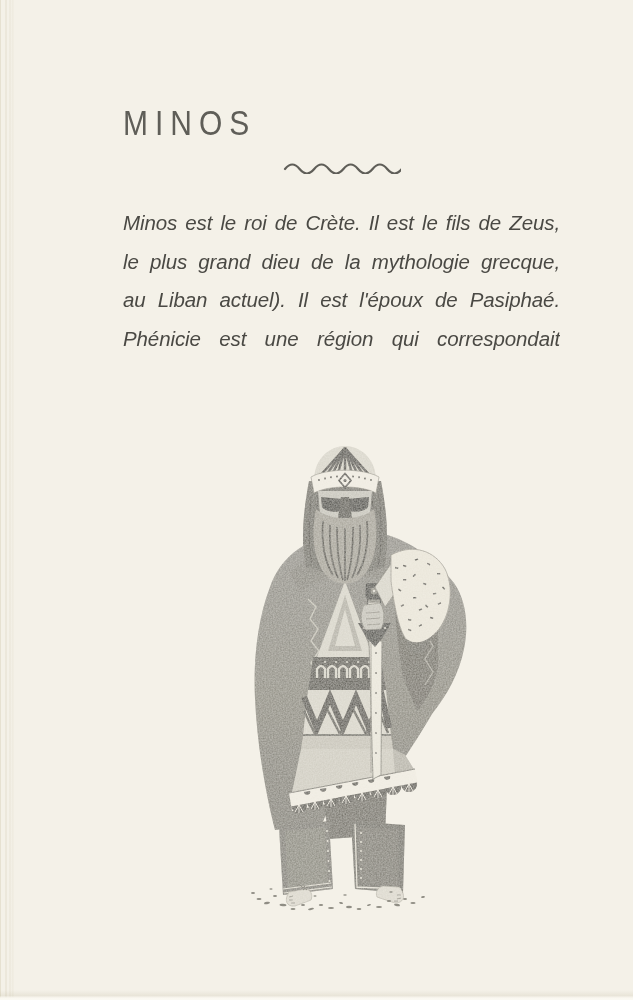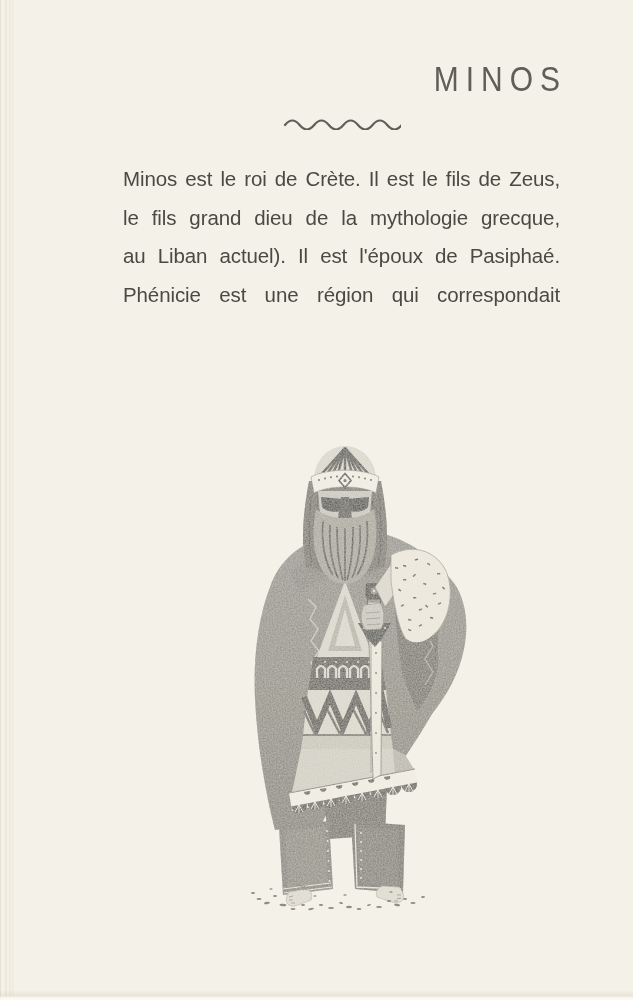--- a/index.html
+++ b/index.html
@@ -20,40 +20,41 @@
       transparent 5px, rgba(186,174,140,.28) 6px, transparent 7px,
       transparent 9px, rgba(186,174,140,.20) 10px, transparent 11px,
       rgba(205,196,168,.16) 13px, transparent 14px);
   }
   .bottom-edge {
     position: absolute; left: 0; bottom: 0; width: 100%; height: 10px;
     background: linear-gradient(180deg, transparent 0%, rgba(168,158,126,.14) 55%, #faf8f1 80%, #fbfaf4 100%);
     border-top: 0px;
   }
   .content { margin-left: 123px; width: 437px; }
-  .title-wrap { padding-top: 62px; text-align: right; }
+  .title-wrap { padding-top: 106px; text-align: left; }
   .page-title {
     display: inline-block;
     font-size: 30px;
     letter-spacing: 7px;
     margin-right: -7px; 
     font-weight: 400;
     color: #5f5e58;
     transform: scaleY(1.16);
     transform-origin: center;
   }
   .wave { display: block; margin: 22px auto 0 auto; }
   .paragraph { margin-top: 30px; color: #4a4944; font-size: 20.5px; letter-spacing: -0.1px; }
   .text-line {
     line-height: 38.5px;
     text-align: justify;
     text-align-last: justify;
     white-space: normal;
     overflow: hidden;
     max-height: 38.5px;
+    font-style: italic;
   }
   .illustration {
     position: absolute;
     left: 245px;
     top: 437px;
     width: 230px;
     height: 478px;
   }
 </style>
 </head>
@@ -66,21 +67,21 @@
     <div class="title-wrap">
       <span class="page-title">MINOS</span>
     </div>
 
     <svg class="wave" width="118" height="12" viewBox="0 0 118 12" aria-hidden="true">
       <path d="M 2,7 q 7.3,-9 14.6,0 q 7.3,9 14.6,0 q 7.3,-9 14.6,0 q 7.3,9 14.6,0 q 7.3,-9 14.6,0 q 7.3,9 14.6,0 q 7.3,-9 14.6,0 q 7.3,9 14.6,0" fill="none" stroke="#5f5e58" stroke-width="2.2" stroke-linecap="round"></path>
     </svg>
 
     <div class="paragraph">
         <div class="text-line">Minos est le roi de Crète. Il est le fils de Zeus,</div>
-        <div class="text-line">le fils grand dieu de la mythologie grecque,</div>
+        <div class="text-line">le plus grand dieu de la mythologie grecque,</div>
         <div class="text-line">au Liban actuel). Il est l'époux de Pasiphaé.</div>
         <div class="text-line">Phénicie est une région qui correspondait</div>
       </div>
   </div>
 
   <svg class="illustration" viewBox="0 0 230 478" role="img" aria-label="Stylized grey-toned illustration of King Minos: a stern bearded king wearing a white dotted diadem with a diamond at its centre, striped hair and long beard, wrapped in a large grainy grey cloak, gripping a sword point-down over a chevron-patterned tunic with a scalloped fan hem, dark greaves on his shins and bare feet on pebble-strewn ground.">
     <defs>
       <linearGradient id="cloakGrad" x1="0" y1="0" x2="0" y2="1">
         <stop offset="0" stop-color="#92908a"></stop>
         <stop offset="0.55" stop-color="#8b897f"></stop>

